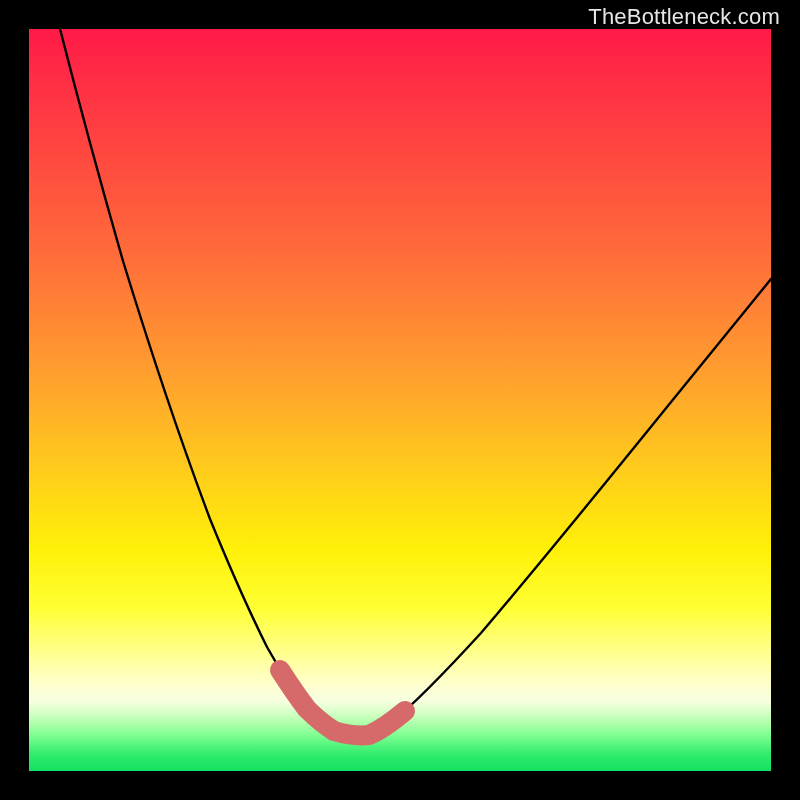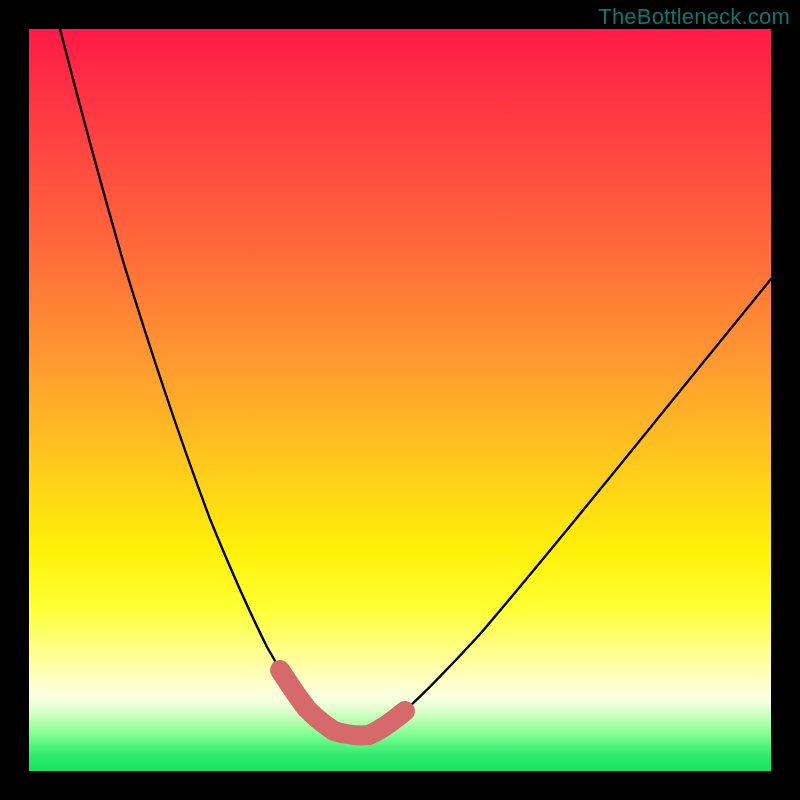--- a/index.html
+++ b/index.html
@@ -44,22 +44,22 @@
       #b0ffac 93.5%,
       #84ff94 95%,
       #55f57e 96.5%,
       #2cea6c 98%,
       #16e162 100%
     );
   }
   .watermark {
     position: absolute;
     top: 4px;
-    right: 10px;
-    color: #0f766e;
+    right: 20px;
+    color: #e5e5e5;
     font-size: 22px;
     letter-spacing: 0.2px;
     font-weight: 500;
     user-select: none;
   }
   svg.curve {
     position: absolute;
     inset: 0;
   }
 </style>

